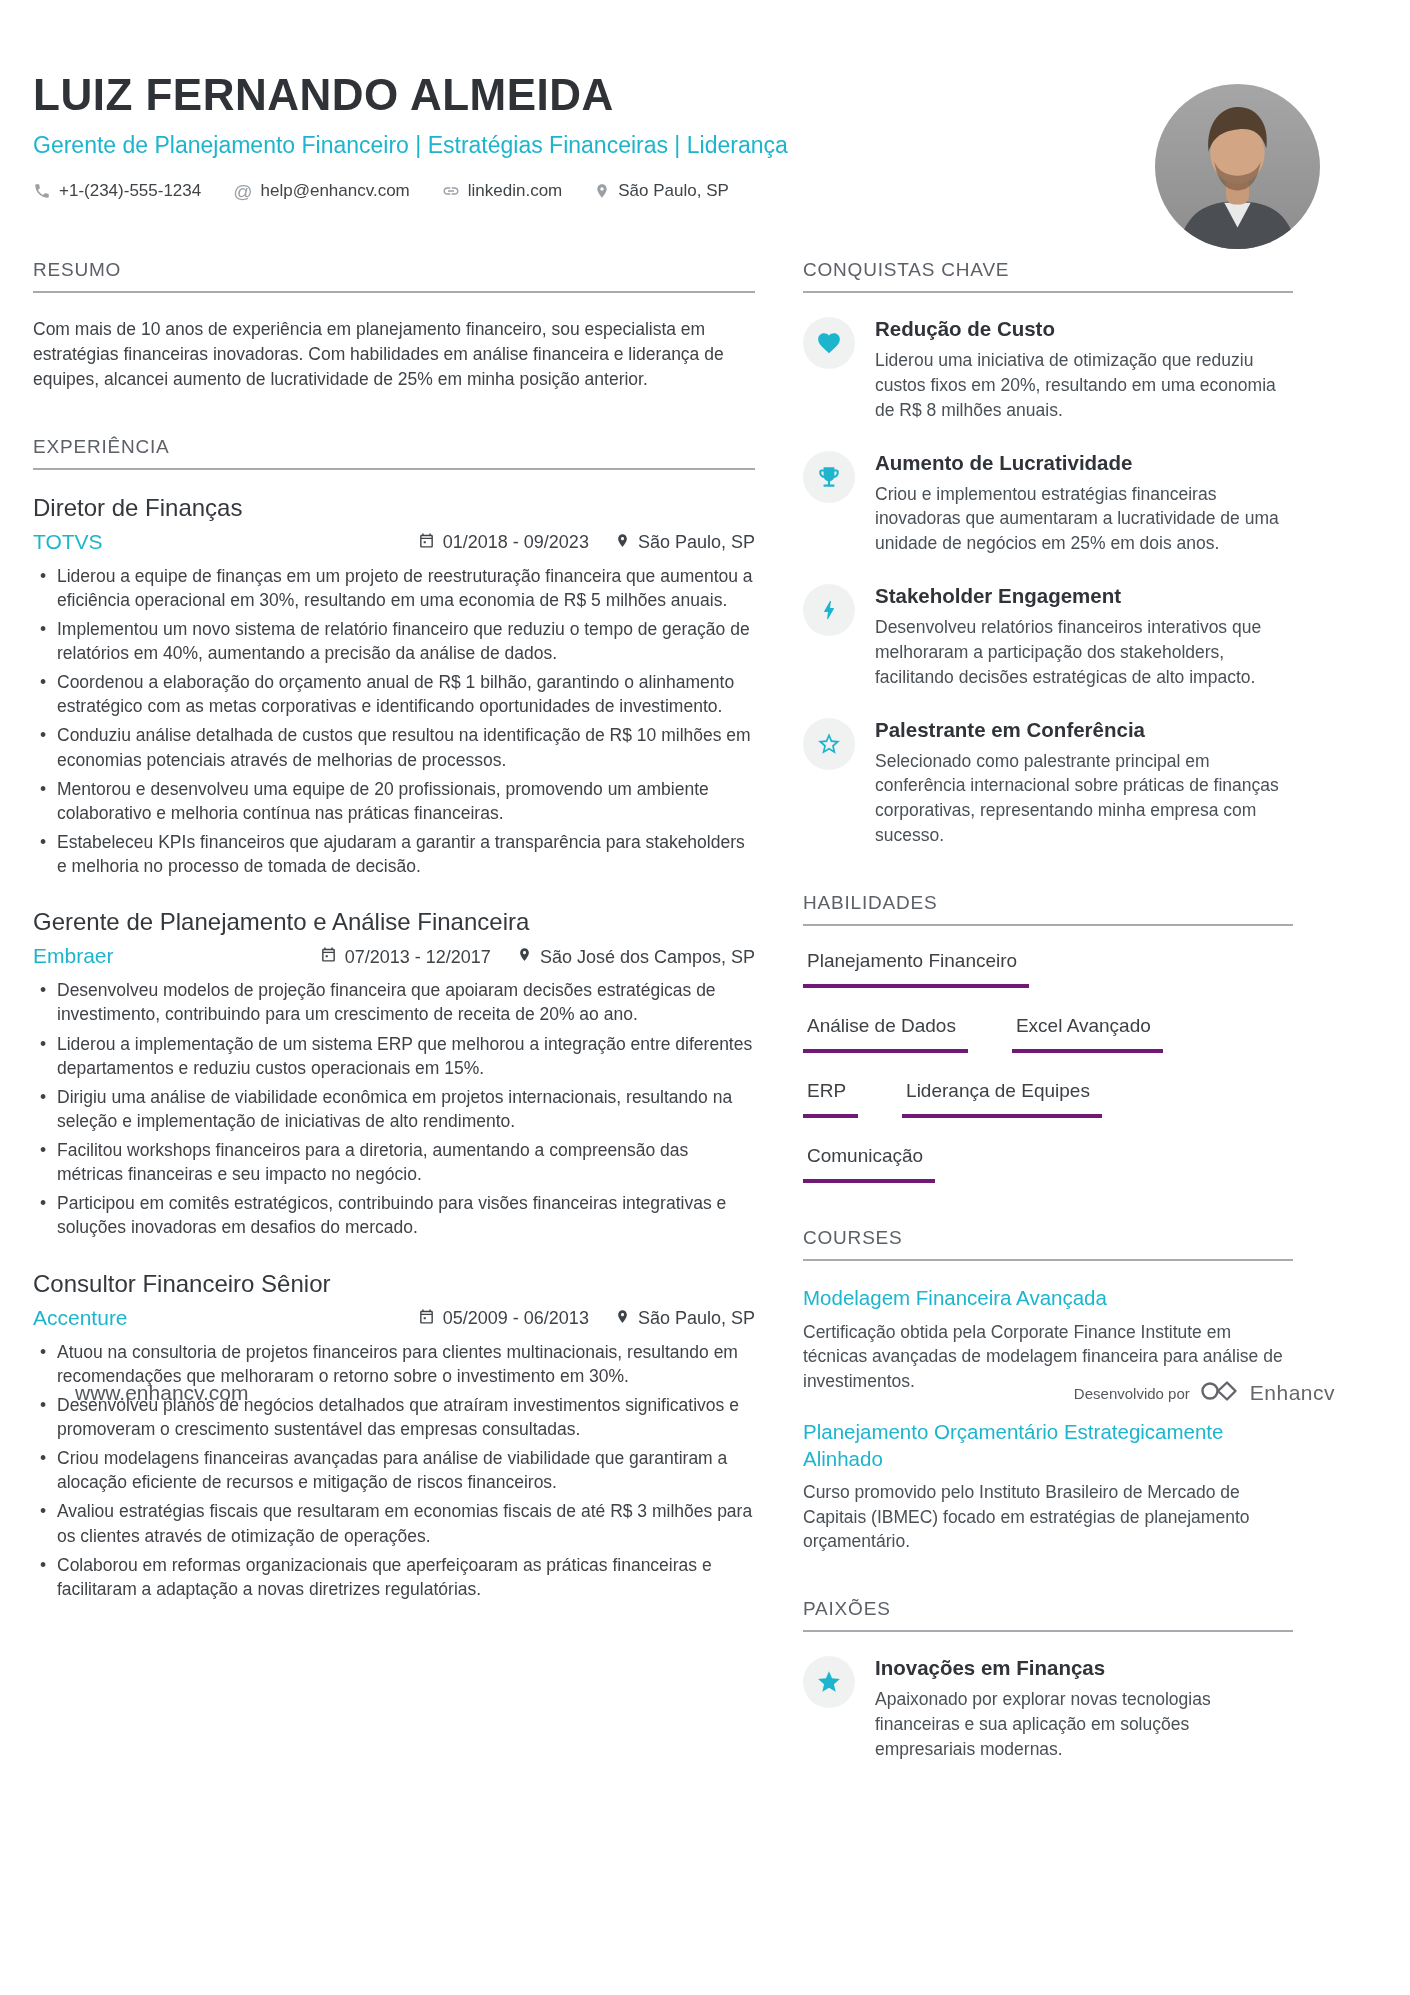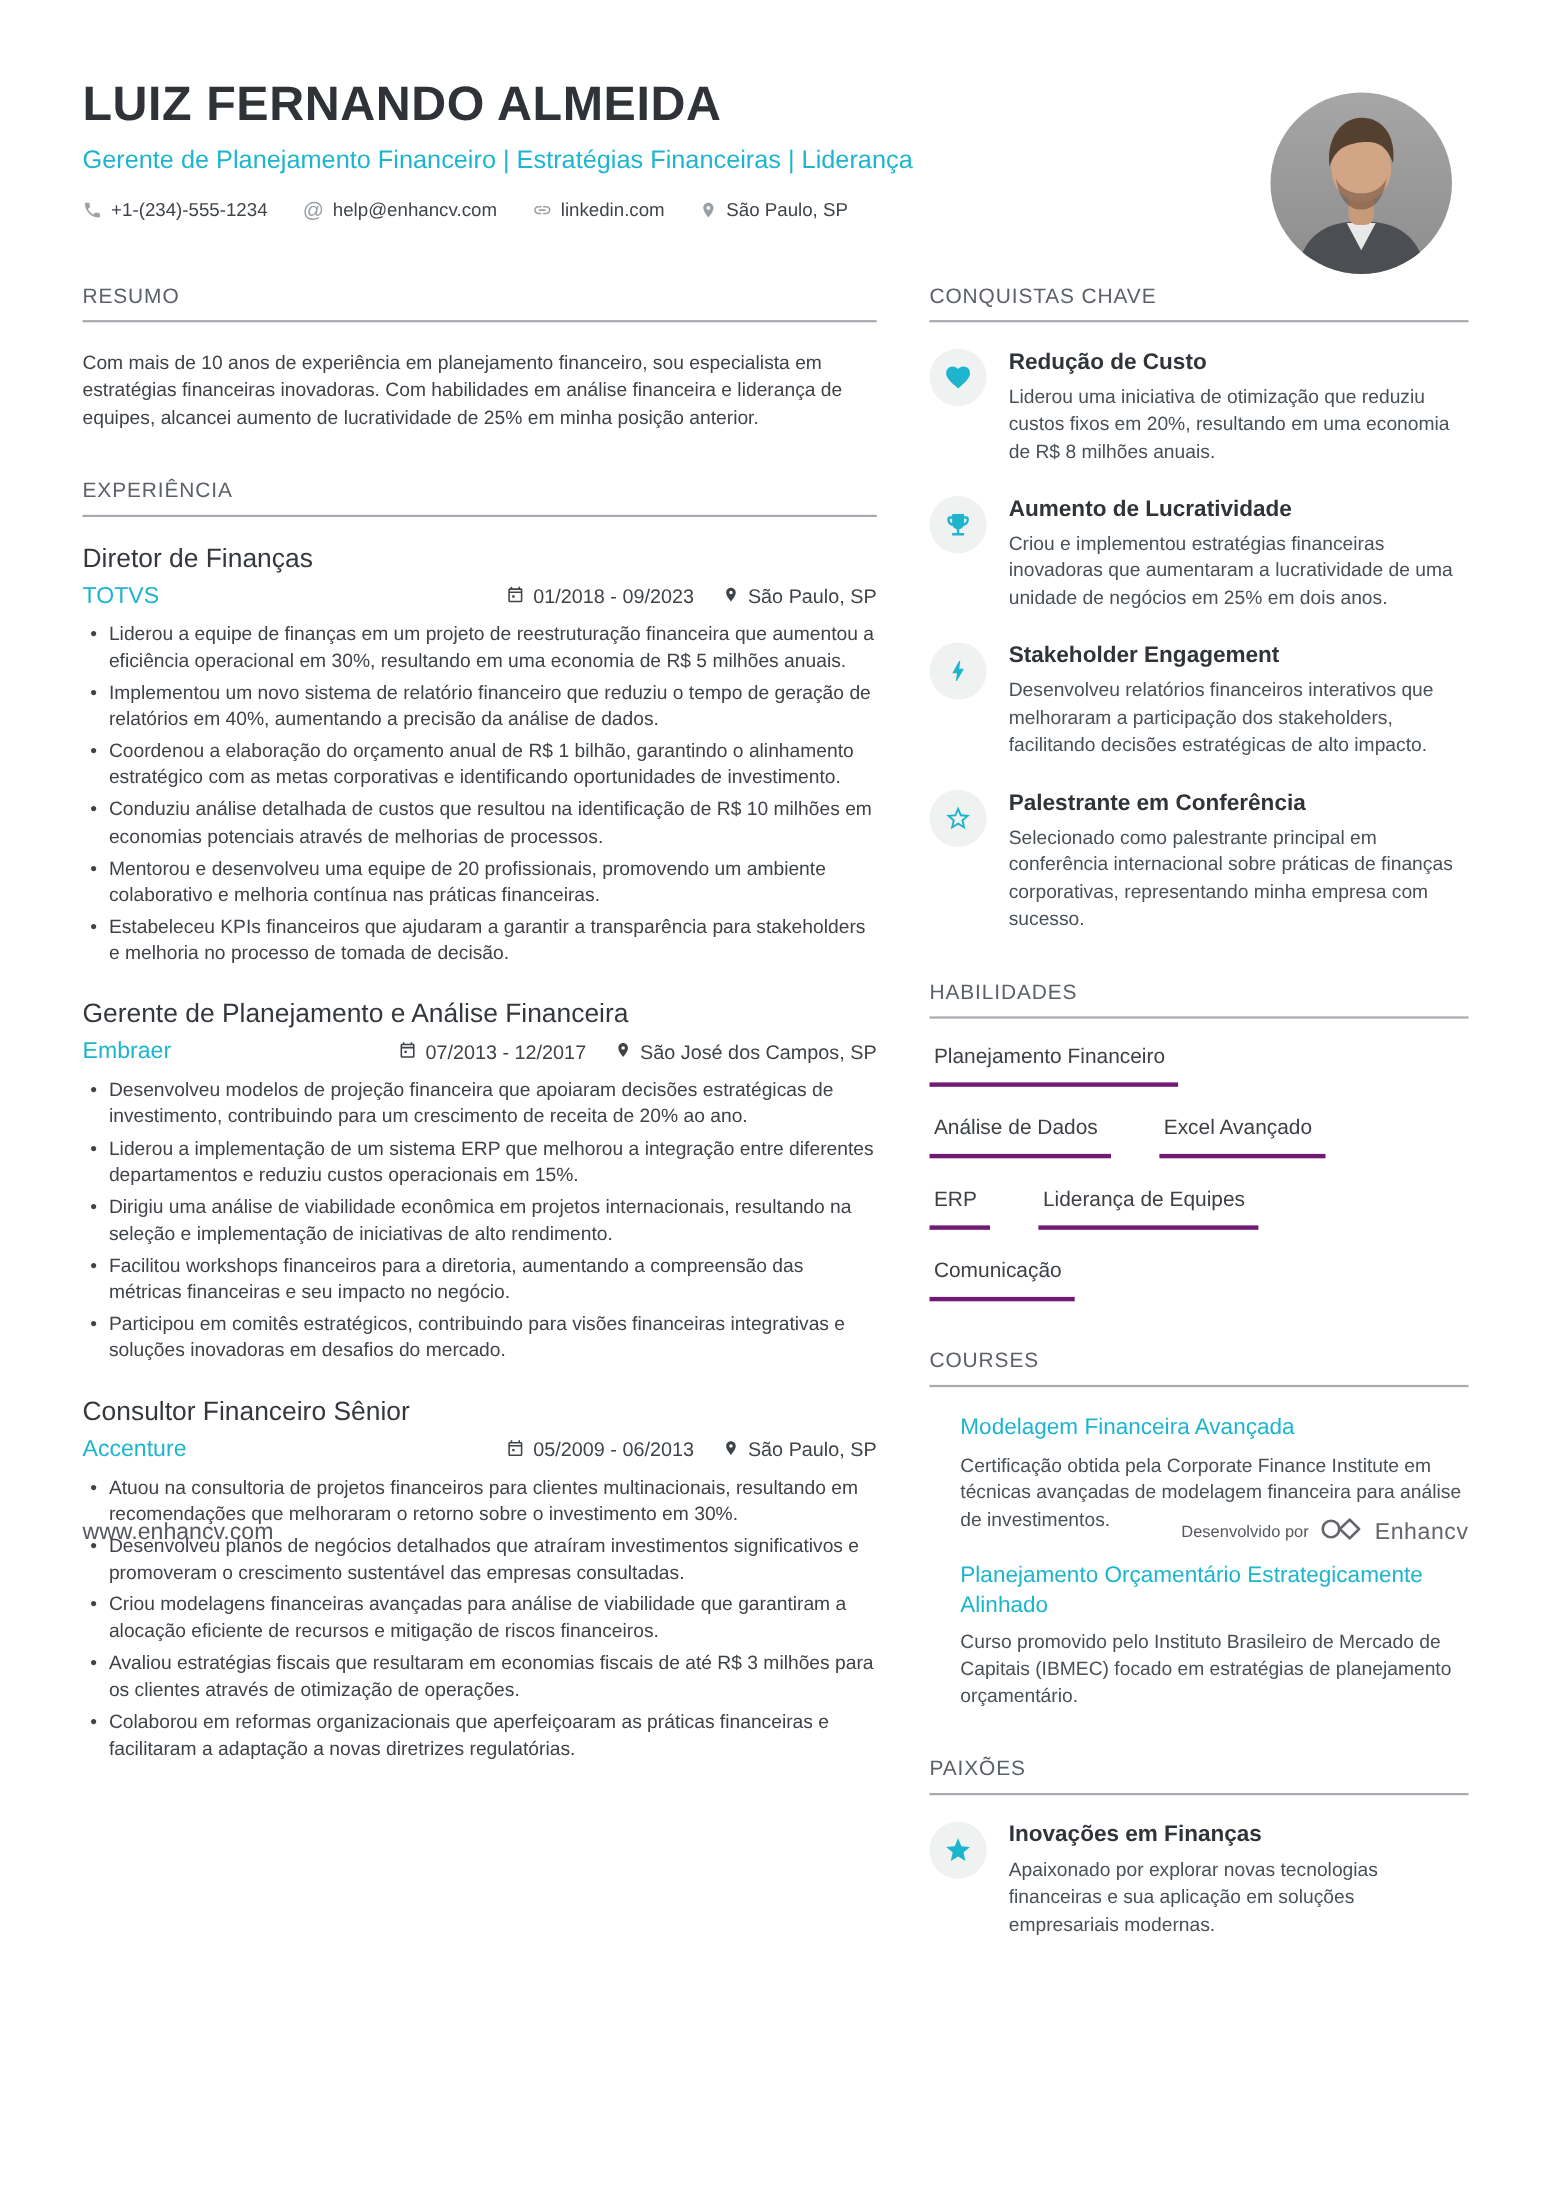--- a/index.html
+++ b/index.html
@@ -1,21 +1,21 @@
 <!DOCTYPE html>
 <html><head>
 <meta charset="utf-8">
 <style>
   * { margin:0; padding:0; box-sizing:border-box; }
   html,body { background:#ffffff; }
   body {
     width:1410px; height:1995px; position:relative; overflow:hidden;
     font-family:"Liberation Sans", sans-serif; color:#43474c;
   }
-  .page { position:relative; width:1410px; height:1439px; padding:70px 75px 0 75px; }
+  .page { position:relative; width:1410px; height:1439px; padding:70px 75px 0 33px; }
 
   
   .hdr { position:relative; margin-bottom:58px; }
   .hdr-name { font-size:44px; font-weight:700; color:#2f3337; letter-spacing:.5px; }
   .hdr-title { font-size:23px; color:#1db5cd; margin-top:12px; font-weight:400; }
   .hdr-contact { display:flex; align-items:center; gap:32px; margin-top:22px; font-size:17px; color:#3f4449; }
   .c-item { display:flex; align-items:center; gap:8px; }
   .c-item svg { display:block; }
   .at-glyph { font-size:19px; color:#9aa0a5; line-height:1; }
   .photo {
@@ -61,21 +61,21 @@
   .ach-title { font-size:20.5px; color:#303439; margin-bottom:7px; font-weight:700; }
   .ach-text { font-size:17.5px; line-height:1.42; color:#495056; }
 
   
   .skill-row { display:flex; gap:44px; margin-bottom:27px; }
   .skill {
     font-size:19px; color:#3d4145; padding:0 12px 12px 4px; border-bottom:4px solid #701a75;
   }
 
   
-  .course { margin-bottom:26px;margin-left:28px; }
+  .course { margin-bottom:26px; }
   .course-title { font-size:20.5px; color:#1db5cd; line-height:1.3; margin-bottom:8px; font-weight:400; }
   .course-text { font-size:17.5px; line-height:1.4; color:#495056; }
 
   
   .foot {
     position:absolute; left:75px; right:75px; bottom:32px;
     display:flex; align-items:center; justify-content:space-between;
   }
   .foot-site { font-size:21px; color:#55585c; }
   .foot-credit { display:flex; align-items:center; gap:10px; }

